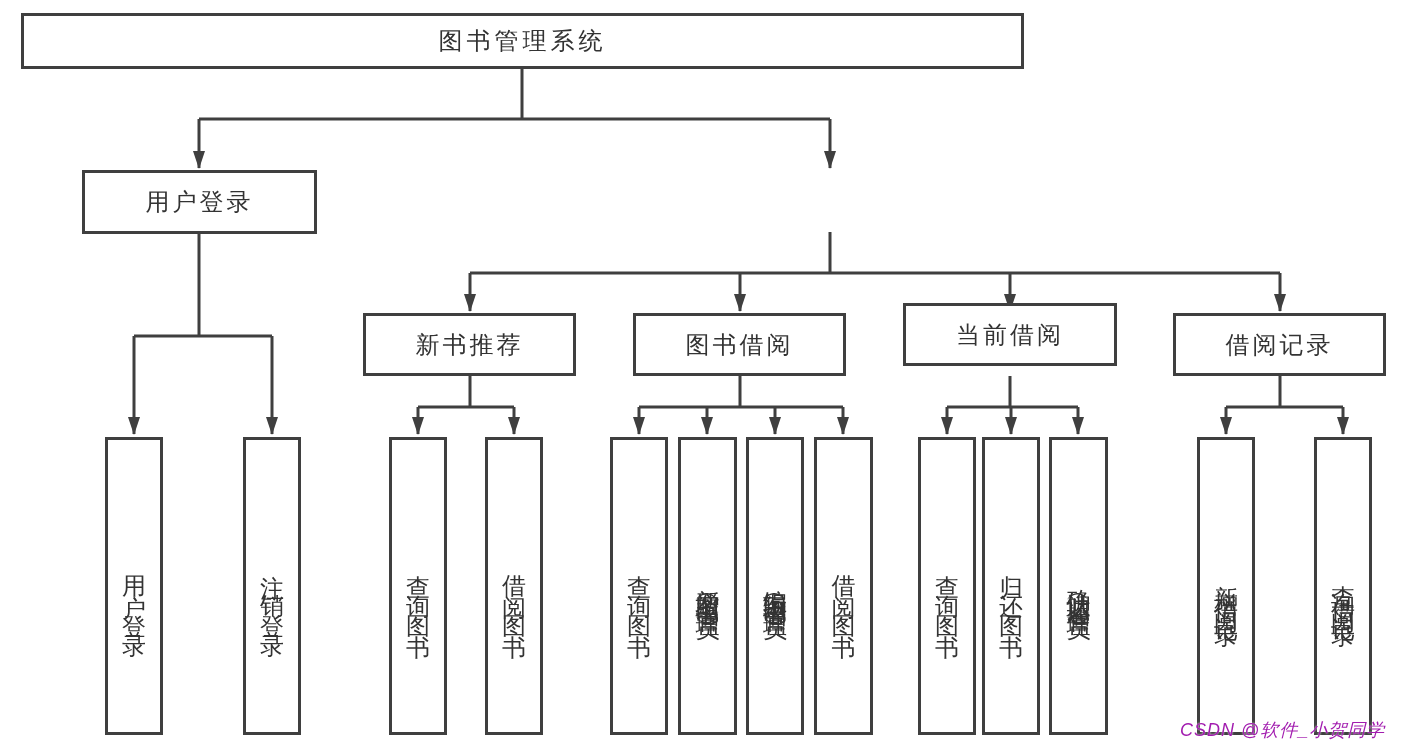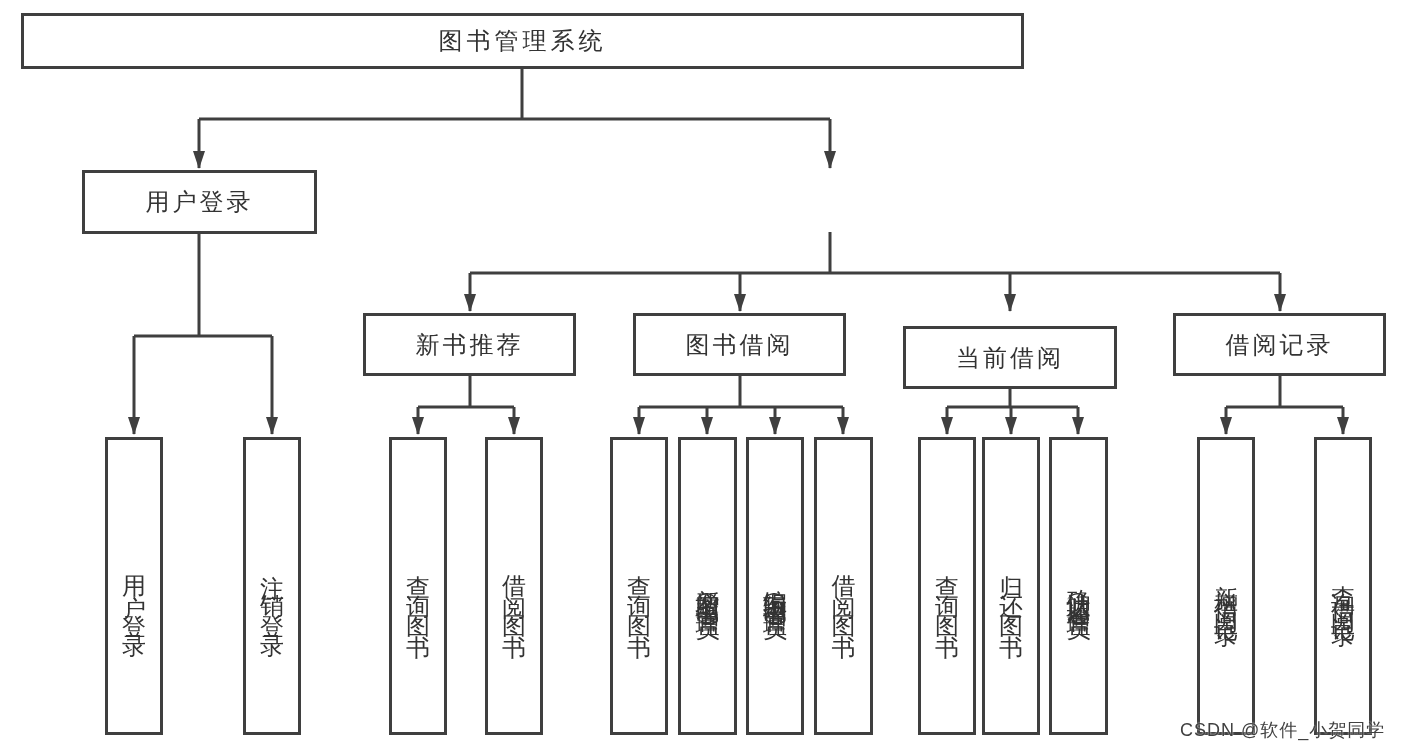--- a/index.html
+++ b/index.html
@@ -33,23 +33,24 @@
   }
   .v-leaf span.t4  { letter-spacing: 20px; margin-bottom: -20px; }
   .v-leaf span.t6  { letter-spacing: 8px;  margin-bottom: -8px;  }
   .v-leaf span.t10 { letter-spacing: 4px;  margin-bottom: -4px;  }
   .watermark {
     position: absolute;
     left: 1180px;
     top: 718px;
     font-size: 18px;
     letter-spacing: 1px;
-    color: #404040;
+    color: #a21caf;
     text-shadow: 0 0 2px #ffffff;
     white-space: nowrap;
+    font-style: italic;
   }
 </style>
 </head>
 <body>
 
 <div class="canvas">
 
   <svg class="wires" viewBox="0 0 1405 747" xmlns="http://www.w3.org/2000/svg">
     <defs>
       <marker id="arrowhead" markerUnits="userSpaceOnUse" markerWidth="18" markerHeight="12" viewBox="0 0 18 12" refX="17" refY="6" orient="auto">
@@ -87,21 +88,21 @@
       <path d="M1343,407 V434" marker-end="url(#arrowhead)"></path>
     </g>
   </svg>
 
   <div class="box h-node root" style="left:21px; top:13px; width:1003px; height:56px;">图书管理系统</div>
 
   <div class="box h-node" style="left:82px; top:170px; width:235px; height:64px;">用户登录</div>
 
   <div class="box h-node" style="left:633px; top:313px; width:213px; height:63px;">图书借阅</div>
   <div class="box h-node" style="left:363px; top:313px; width:213px; height:63px;">新书推荐</div>
-  <div class="box h-node" style="left:903px; top:326px; width:214px; height:63px;">当前借阅</div>
+  <div class="box h-node" style="left:903px; top:303px; width:214px; height:63px;">当前借阅</div>
   <div class="box h-node" style="left:1173px; top:313px; width:213px; height:63px;">借阅记录</div>
 
   <div class="box v-leaf" style="left:105px; top:437px; width:58px; height:298px;">
     <span class="t4">用户登录</span>
     </div>
   <div class="box v-leaf" style="left:243px; top:437px; width:58px; height:298px;">
     <span class="t4">注销登录</span>
     </div>
 
   <div class="box v-leaf" style="left:389px; top:437px; width:58px; height:298px;">

